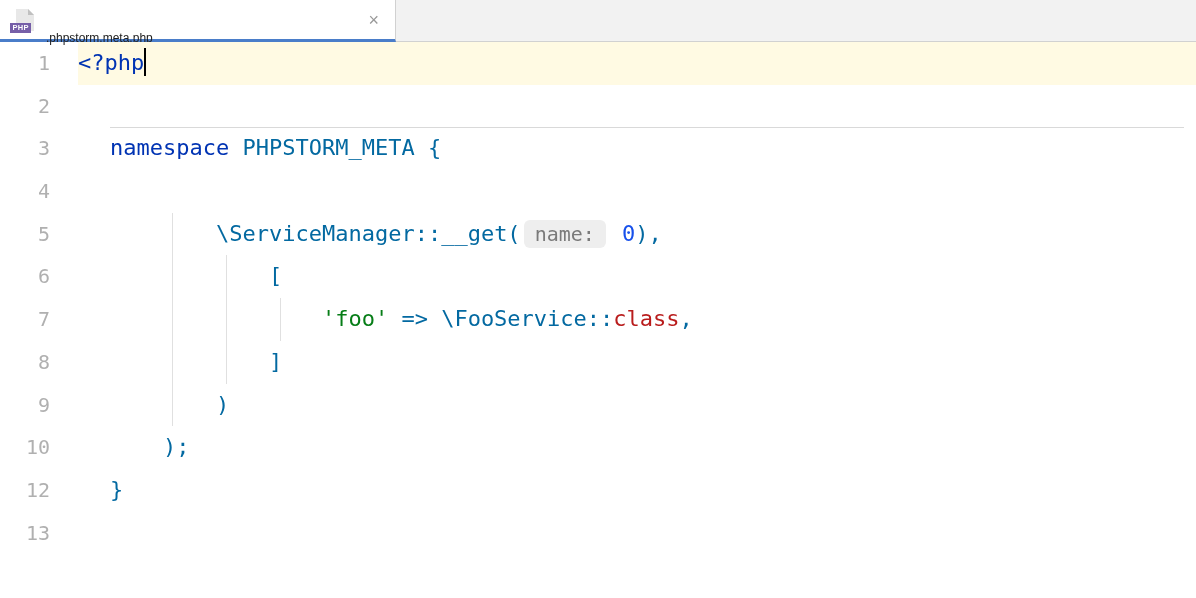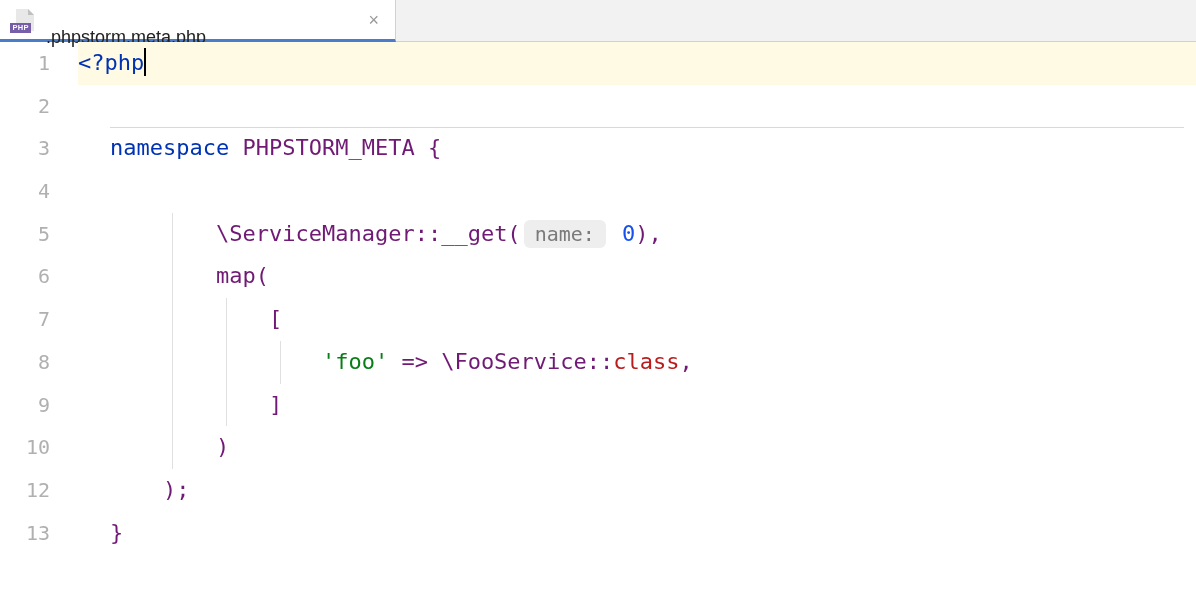--- a/index.html
+++ b/index.html
@@ -48,21 +48,21 @@
       left: -2px;
       background: #765fa8;
       color: white;
       font-size: 7.5px;
       font-weight: 700;
       padding: 1px 2.5px;
       letter-spacing: 0.3px;
       line-height: 1;
     }
     .tab-label {
-      font-size: 18px;
+      font-size: 12px;
       color: #222;
       margin-top: 36px;
     }
     .tab-close {
       margin-left: auto;
       color: #999;
       font-size: 18px;
       line-height: 1;
     }
     .editor {
@@ -113,21 +113,21 @@
     }
     .hr-line {
       position: absolute;
       left: 0;
       right: 12px;
       top: 0;
       height: 1px;
       background: #d9d9d9;
     }
     .kw { color: #0033b3; }
-    .txt { color: #701a75; }
+    .txt { color: #0369a1; }
     .str { color: #067d17; }
     .cls { color: #b91c1c; }
     .num { color: #1750eb; }
     .hint {
       background: #eeeeee;
       color: #7a7a7a;
       border-radius: 6px;
       padding: 2px 11px;
       margin: 0 3px;
       font-size: 20px;
@@ -172,21 +172,20 @@
     <div class="gutter-line">12</div>
     <div class="gutter-line">13</div>
   </div>
 
   <div class="code-area">
     <div class="code-line highlighted"><span class="kw">&lt;?php</span><span class="cursor"></span></div>
     <div class="code-line"></div>
     <div class="code-line"><div class="hr-line"></div><span class="kw">namespace</span><span class="txt"> </span><span class="txt">PHPSTORM_META</span><span class="txt"> {</span></div>
     <div class="code-line"><span class="txt">    </span></div>
     <div class="code-line"><span class="indent-guide" style="left:62px"></span><span class="txt">        </span><span class="txt">\ServiceManager</span><span class="txt">::__get(</span><span class="hint">name:</span><span class="txt"> </span><span class="num">0</span><span class="txt">),</span></div>
-    <div class="code-line"><span class="indent-guide" style="left:62px"></span><span class="txt">        </span><span class="txt">map(</span></div>
     <div class="code-line"><span class="indent-guide" style="left:62px"></span><span class="indent-guide" style="left:116px"></span><span class="txt">            </span><span class="txt">[</span></div>
     <div class="code-line"><span class="indent-guide" style="left:62px"></span><span class="indent-guide" style="left:116px"></span><span class="indent-guide" style="left:170px"></span><span class="txt">                </span><span class="str">'foo'</span><span class="txt"> =&gt; </span><span class="txt">\FooService</span><span class="txt">::</span><span class="cls">class</span><span class="txt">,</span></div>
     <div class="code-line"><span class="indent-guide" style="left:62px"></span><span class="indent-guide" style="left:116px"></span><span class="txt">            </span><span class="txt">]</span></div>
     <div class="code-line"><span class="indent-guide" style="left:62px"></span><span class="txt">        </span><span class="txt">)</span></div>
     <div class="code-line"><span class="txt">    </span><span class="txt">);</span></div>
     <div class="code-line"><span class="txt">}</span></div>
     <div class="code-line"></div>
   </div>
 </div>
 

